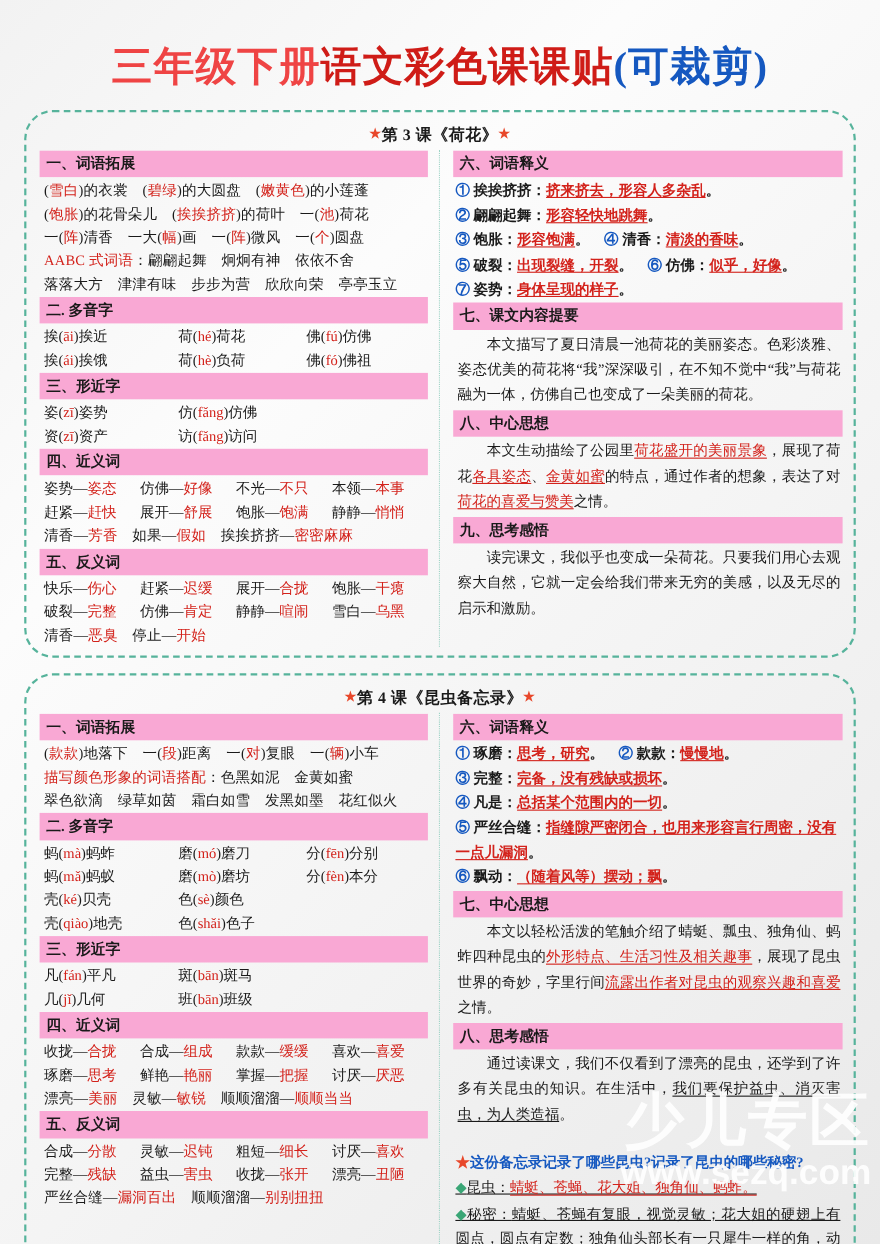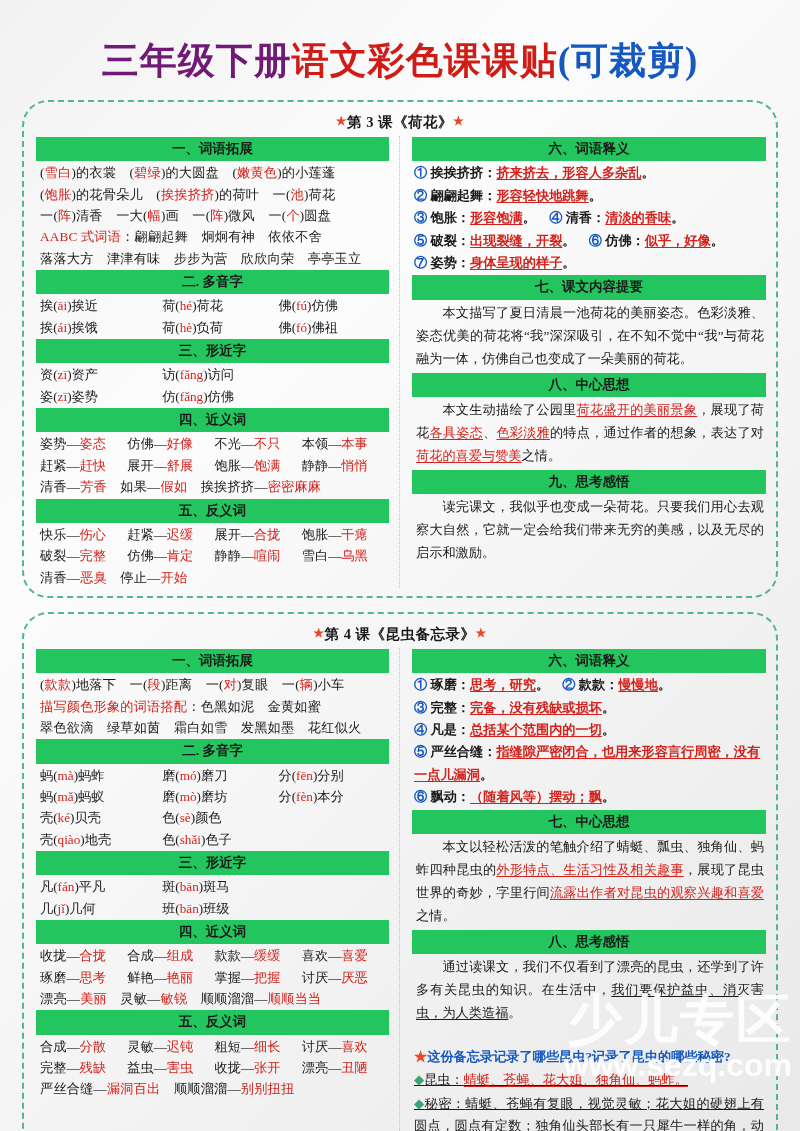--- a/index.html
+++ b/index.html
@@ -11,21 +11,21 @@
   }
   .page{position:relative;width:800px;height:1131px;}
 
   
   .title{
     text-align:center;padding-top:36px;
     font-family:"Liberation Serif","DejaVu Serif",serif;
     font-weight:bold;font-size:37px;letter-spacing:1px;
     white-space:nowrap;
   }
-  .title .t-black{color:#701a75;}
+  .title .t-black{color:#ef4444;}
   .title .t-red{color:#cf1c17;}
   .title .t-blue{color:#1558c0;}
 
   
   .card{
     position:relative;
     margin:14px 22px 0 22px;
     border:2.5px dashed #56b39b;
     border-radius:26px;
     background:transparent;
@@ -35,23 +35,23 @@
     text-align:center;font-size:14.5px;font-weight:bold;
     padding:5px 0 4px 0;letter-spacing:.5px;color:#1a1a1a;
   }
   .card-head .star{color:#e8472a;font-size:12px;vertical-align:2px;}
 
   .cols{display:flex;align-items:stretch;}
   .col{width:50%;box-sizing:border-box;padding:0 10px 0 12px;}
   .col.left{border-right:1.5px dotted #9fd4c6;}
 
   .sec-head{
-    background:#22c55e;
+    background:#f9a8d4;
     font-size:13.5px;font-weight:bold;color:#1a1a1a;
-    padding:2px 6px 2px 6px;margin:1px 0 1px 0;line-height:1.5;text-align:center;
+    padding:2px 6px 2px 6px;margin:1px 0 1px 0;line-height:1.5;
   }
 
   .line{
     font-size:13.2px;line-height:1.62;white-space:nowrap;
     padding-left:4px;letter-spacing:.2px;
   }
   .red{color:#d3221b;}
   .blue{color:#1558c0;}
   .u{text-decoration:underline;text-underline-offset:2px;}
   .grid3{display:grid;grid-template-columns:1.05fr 1fr .95fr;font-size:13.2px;line-height:1.62;padding-left:4px;}
@@ -112,27 +112,27 @@
               <span>佛(<span class="red">fú</span>)仿佛</span>
             </div>
             <div class="grid3">
               <span>挨(<span class="red">ái</span>)挨饿</span>
               <span>荷(<span class="red">hè</span>)负荷</span>
               <span>佛(<span class="red">fó</span>)佛祖</span>
             </div>
 
     <div class="sec-head">三、形近字</div>
     <div class="grid3">
+              <span>姿(<span class="red">zī</span>)姿势</span>
+              <span>仿(<span class="red">fǎng</span>)仿佛</span>
+              <span></span>
+            </div>
+            <div class="grid3">
               <span>资(<span class="red">zī</span>)资产</span>
               <span>访(<span class="red">fǎng</span>)访问</span>
-              <span></span>
-            </div>
-            <div class="grid3">
-              <span>姿(<span class="red">zī</span>)姿势</span>
-              <span>仿(<span class="red">fǎng</span>)仿佛</span>
               <span></span>
             </div>
 
     <div class="sec-head">四、近义词</div>
     <div class="grid4">
               <span>姿势—<span class="red">姿态</span></span>
               <span>仿佛—<span class="red">好像</span></span>
               <span>不光—<span class="red">不只</span></span>
               <span>本领—<span class="red">本事</span></span>
             </div>
@@ -163,21 +163,21 @@
     <div class="sec-head">六、词语释义</div>
     <div class="defline wrapd"><span><span class="blue">①</span> 挨挨挤挤：<span class="red u">挤来挤去，形容人多杂乱</span>。</span></div>
             <div class="defline wrapd"><span><span class="blue">②</span> 翩翩起舞：<span class="red u">形容轻快地跳舞</span>。</span></div>
             <div class="defline wrapd"><span><span class="blue">③</span> 饱胀：<span class="red u">形容饱满</span>。</span>　<span><span class="blue">④</span> 清香：<span class="red u">清淡的香味</span>。</span></div>
             <div class="defline wrapd"><span><span class="blue">⑤</span> 破裂：<span class="red u">出现裂缝，开裂</span>。</span>　<span><span class="blue">⑥</span> 仿佛：<span class="red u">似乎，好像</span>。</span></div>
             <div class="defline wrapd"><span><span class="blue">⑦</span> 姿势：<span class="red u">身体呈现的样子</span>。</span></div>
 
     <div class="sec-head">七、课文内容提要</div>
   <div class="para">本文描写了夏日清晨一池荷花的美丽姿态。色彩淡雅、姿态优美的荷花将“我”深深吸引，在不知不觉中“我”与荷花融为一体，仿佛自己也变成了一朵美丽的荷花。</div>
             <div class="sec-head">八、中心思想</div>
-            <div class="para"><span class="">本文生动描绘了公园里</span><span class="red u">荷花盛开的美丽景象</span><span class="">，展现了荷花</span><span class="red u">各具姿态</span><span class="">、</span><span class="red u">色彩淡雅</span><span class="">的特点，通过作者的想象，表达了对</span><span class="red u">荷花的喜爱与赞美</span><span class="">之情。</span></div>
+            <div class="para"><span class="">本文生动描绘了公园里</span><span class="red u">荷花盛开的美丽景象</span><span class="">，展现了荷花</span><span class="red u">各具姿态</span><span class="">、</span><span class="red u">金黄如蜜</span><span class="">的特点，通过作者的想象，表达了对</span><span class="red u">荷花的喜爱与赞美</span><span class="">之情。</span></div>
             <div class="sec-head">九、思考感悟</div>
             <div class="para">读完课文，我似乎也变成一朵荷花。只要我们用心去观察大自然，它就一定会给我们带来无穷的美感，以及无尽的启示和激励。</div>
           </div>
       </div>
     </div>
     <div class="card">
       <div class="card-head">
         <span class="star">★</span>第 4 课《昆虫备忘录》<span class="star">★</span>
       </div>
       <div class="cols">

